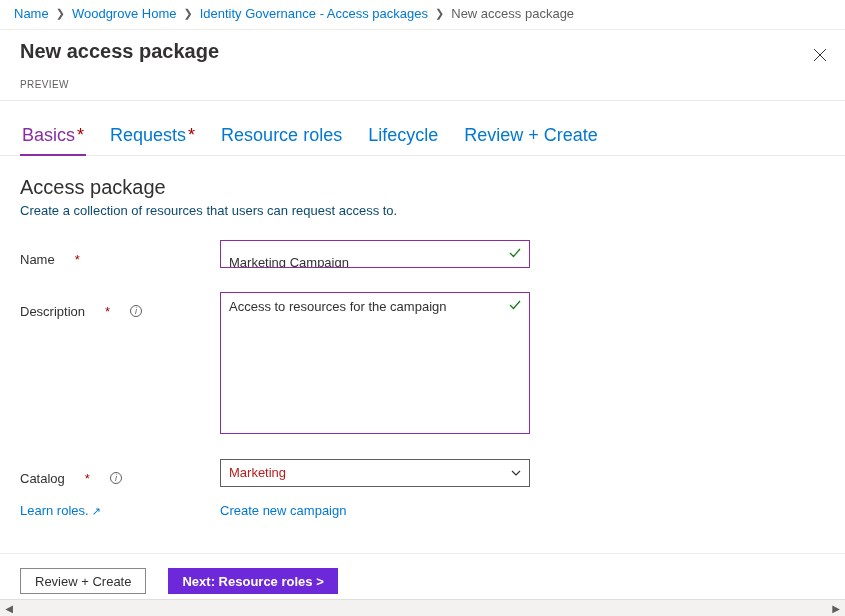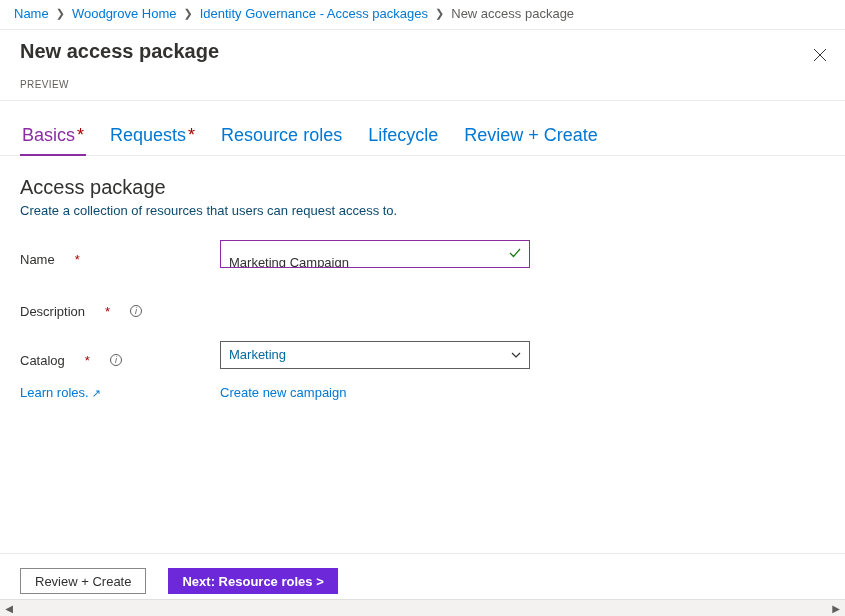--- a/index.html
+++ b/index.html
@@ -84,21 +84,21 @@
       width: 100%; height: 142px;
       border: 1px solid #8a2da5;
       padding: 6px 28px 6px 8px;
       font-size: 13px; font-family: inherit; color: #323130;
       resize: none; outline: none;
     }
     .select-input {
       width: 100%; height: 28px;
       border: 1px solid #605e5c;
       padding: 0 28px 0 8px;
-      font-size: 13px; font-family: inherit; color: #0369a1;
+      font-size: 13px; font-family: inherit; color: #b91c1c;
       background: #fff;
       appearance: none; outline: none;
       cursor: pointer;
     }
     .check-icon {
       position: absolute; right: 8px; top: 6px;
       pointer-events: none;
     }
     .chevron {
       position: absolute; right: 8px; top: 8px;
@@ -198,20 +198,28 @@
       </span>
     </div>
   </div>
 
   <div class="form-row">
     <div class="form-label">
       <span>Description</span>
       <span class="req">*</span>
       <span class="info-icon">i</span>
     </div>
+    <div class="form-field">
+      <textarea class="textarea-input" style="">Access to resources for the campaign</textarea>
+      <span class="check-icon">
+        <svg width="14" height="14" viewBox="0 0 14 14">
+            <path d="M2 7 L5.5 10.5 L12 3" stroke="#107c10" stroke-width="1.2" fill="none"></path>
+          </svg>
+      </span>
+    </div>
   </div>
 
   <div class="form-row">
     <div class="form-label">
       <span>Catalog</span>
       <span class="req">*</span>
       <span class="info-icon">i</span>
     </div>
     <div class="form-field">
       <div class="select-input" style="display:flex;align-items:center;">

